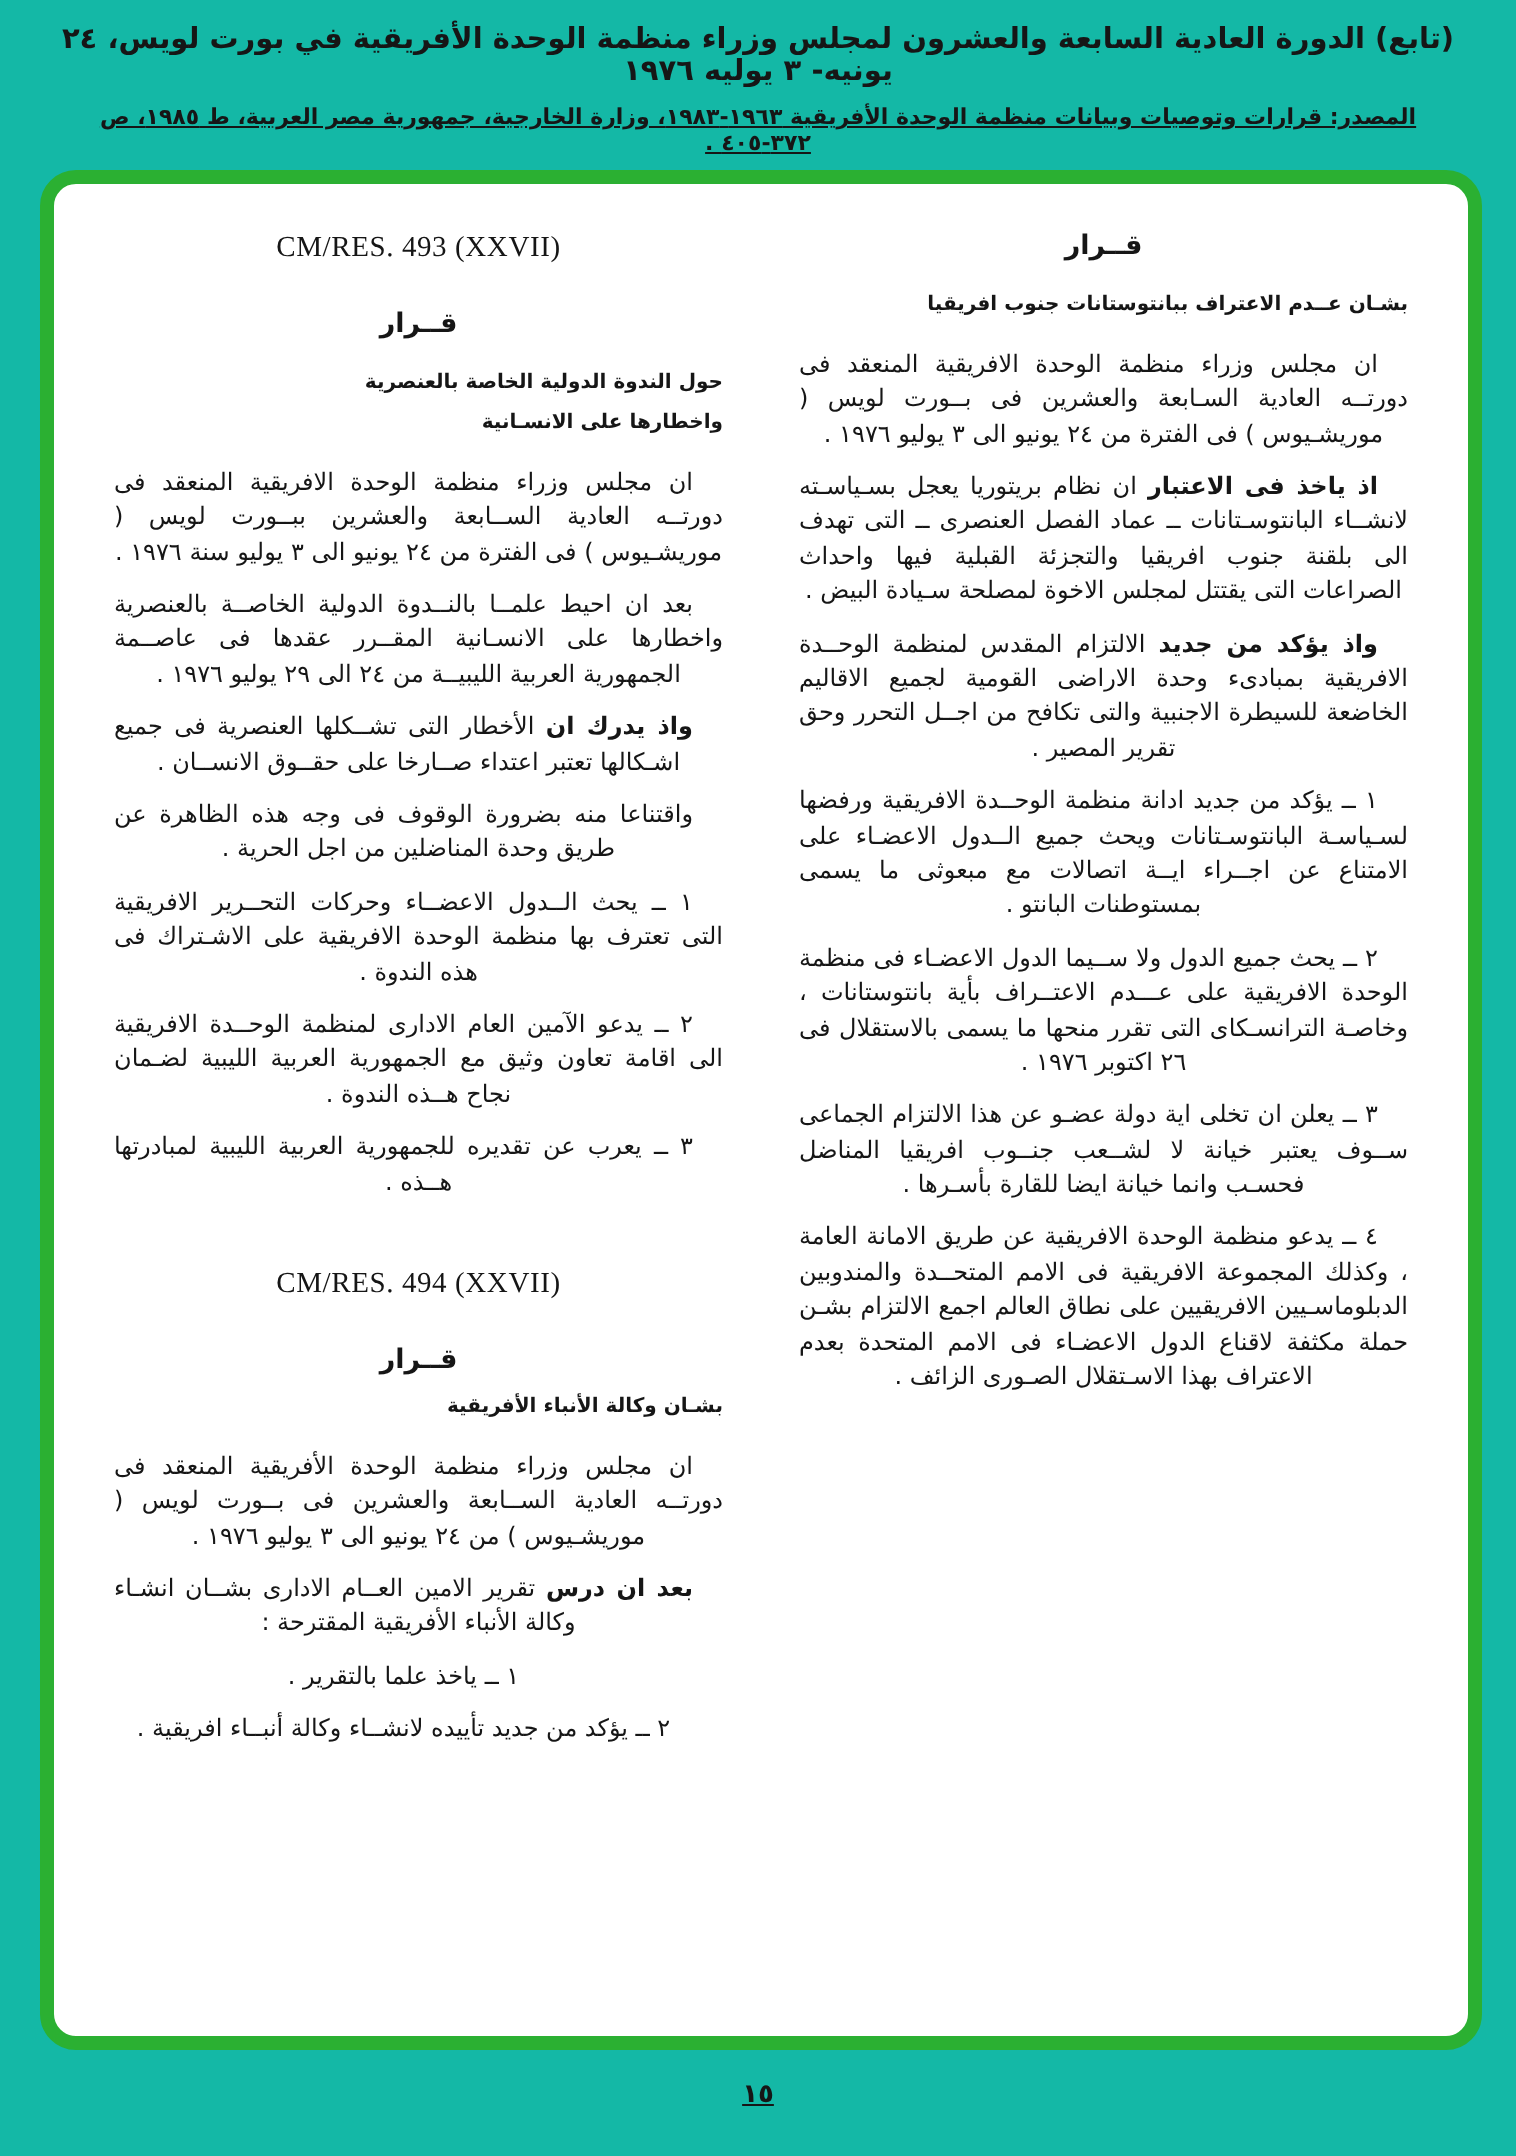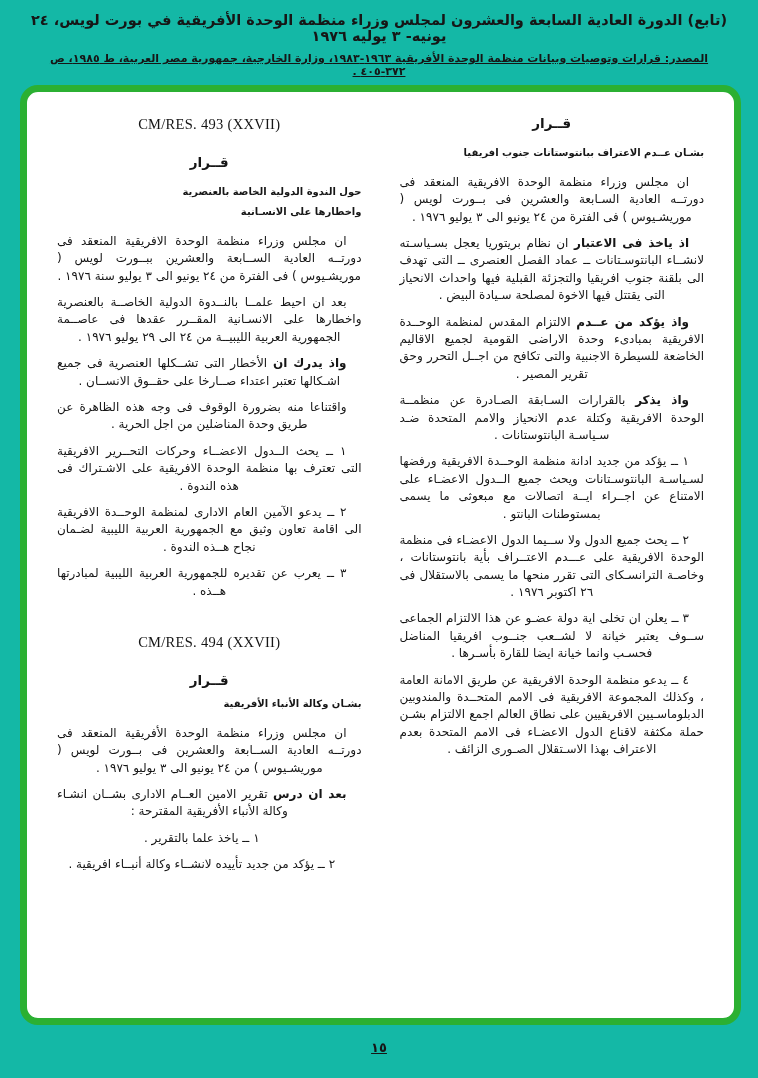--- a/index.html
+++ b/index.html
@@ -44,23 +44,22 @@
   </div>
 
   <div class="frame">
     <div class="columns">
 
       <div class="column">
         <div class="res-title">قــرار</div>
         <div class="res-subject">بشـان عــدم الاعتراف ببانتوستانات جنوب افريقيا</div>
 
         <p class="para"><b></b><span>ان مجلس وزراء منظمة الوحدة الافريقية المنعقد فى دورتــه العادية السـابعة والعشرين فى بــورت لويس ( موريشـيوس ) فى الفترة من ٢٤ يونيو الى ٣ يوليو ١٩٧٦ .</span></p>
-        <p class="para"><b>اذ ياخذ فى الاعتبار</b><span> ان نظام بريتوريا يعجل بسـياسـته لانشــاء البانتوسـتانات ــ عماد الفصل العنصرى ــ التى تهدف الى بلقنة جنوب افريقيا والتجزئة القبلية فيها واحداث الانحياز التى يقتتل فيها الاخوة لمصلحة سـيادة البيض .</span></p>
-        <p class="para"><b>واذ يؤكد من عــدم</b><span> الالتزام المقدس لمنظمة الوحــدة الافريقية بمبادىء وحدة الاراضى القومية لجميع الاقاليم الخاضعة للسيطرة الاجنبية والتى تكافح من اجــل التحرر وحق تقرير المصير .</span></p>
-        <p class="para"><b>واذ يذكر</b><span> بالقرارات السـابقة الصـادرة عن منظمــة الوحدة الافريقية وكتلة عدم الانحياز والامم المتحدة ضـد سـياسـة البانتوستانات .</span></p>
+        <p class="para"><b>اذ ياخذ فى الاعتبار</b><span> ان نظام بريتوريا يعجل بسـياسـته لانشــاء البانتوسـتانات ــ عماد الفصل العنصرى ــ التى تهدف الى بلقنة جنوب افريقيا والتجزئة القبلية فيها واحداث الصراعات التى يقتتل لمجلس الاخوة لمصلحة سـيادة البيض .</span></p>
+        <p class="para"><b>واذ يؤكد من جديد</b><span> الالتزام المقدس لمنظمة الوحــدة الافريقية بمبادىء وحدة الاراضى القومية لجميع الاقاليم الخاضعة للسيطرة الاجنبية والتى تكافح من اجــل التحرر وحق تقرير المصير .</span></p>
         <p class="para"><b></b><span>١ ــ يؤكد من جديد ادانة منظمة الوحــدة الافريقية ورفضها لسـياسـة البانتوسـتانات ويحث جميع الــدول الاعضـاء على الامتناع عن اجــراء ايــة اتصالات مع مبعوثى ما يسمى بمستوطنات البانتو .</span></p>
         <p class="para"><b></b><span>٢ ــ يحث جميع الدول ولا ســيما الدول الاعضـاء فى منظمة الوحدة الافريقية على عـــدم الاعتــراف بأية بانتوستانات ، وخاصـة الترانسـكاى التى تقرر منحها ما يسمى بالاستقلال فى ٢٦ اكتوبر ١٩٧٦ .</span></p>
         <p class="para"><b></b><span>٣ ــ يعلن ان تخلى اية دولة عضـو عن هذا الالتزام الجماعى ســوف يعتبر خيانة لا لشــعب جنــوب افريقيا المناضل فحسـب وانما خيانة ايضا للقارة بأسـرها .</span></p>
         <p class="para"><b></b><span>٤ ــ يدعو منظمة الوحدة الافريقية عن طريق الامانة العامة ، وكذلك المجموعة الافريقية فى الامم المتحــدة والمندوبين الدبلوماسـيين الافريقيين على نطاق العالم اجمع الالتزام بشـن حملة مكثفة لاقناع الدول الاعضـاء فى الامم المتحدة بعدم الاعتراف بهذا الاسـتقلال الصـورى الزائف .</span></p>
       </div>
 
       <div class="column">
         <div class="res-number">CM/RES. 493 (XXVII)</div>
         <div class="res-title">قــرار</div>
         <div class="res-subject tight">حول الندوة الدولية الخاصة بالعنصرية</div>

